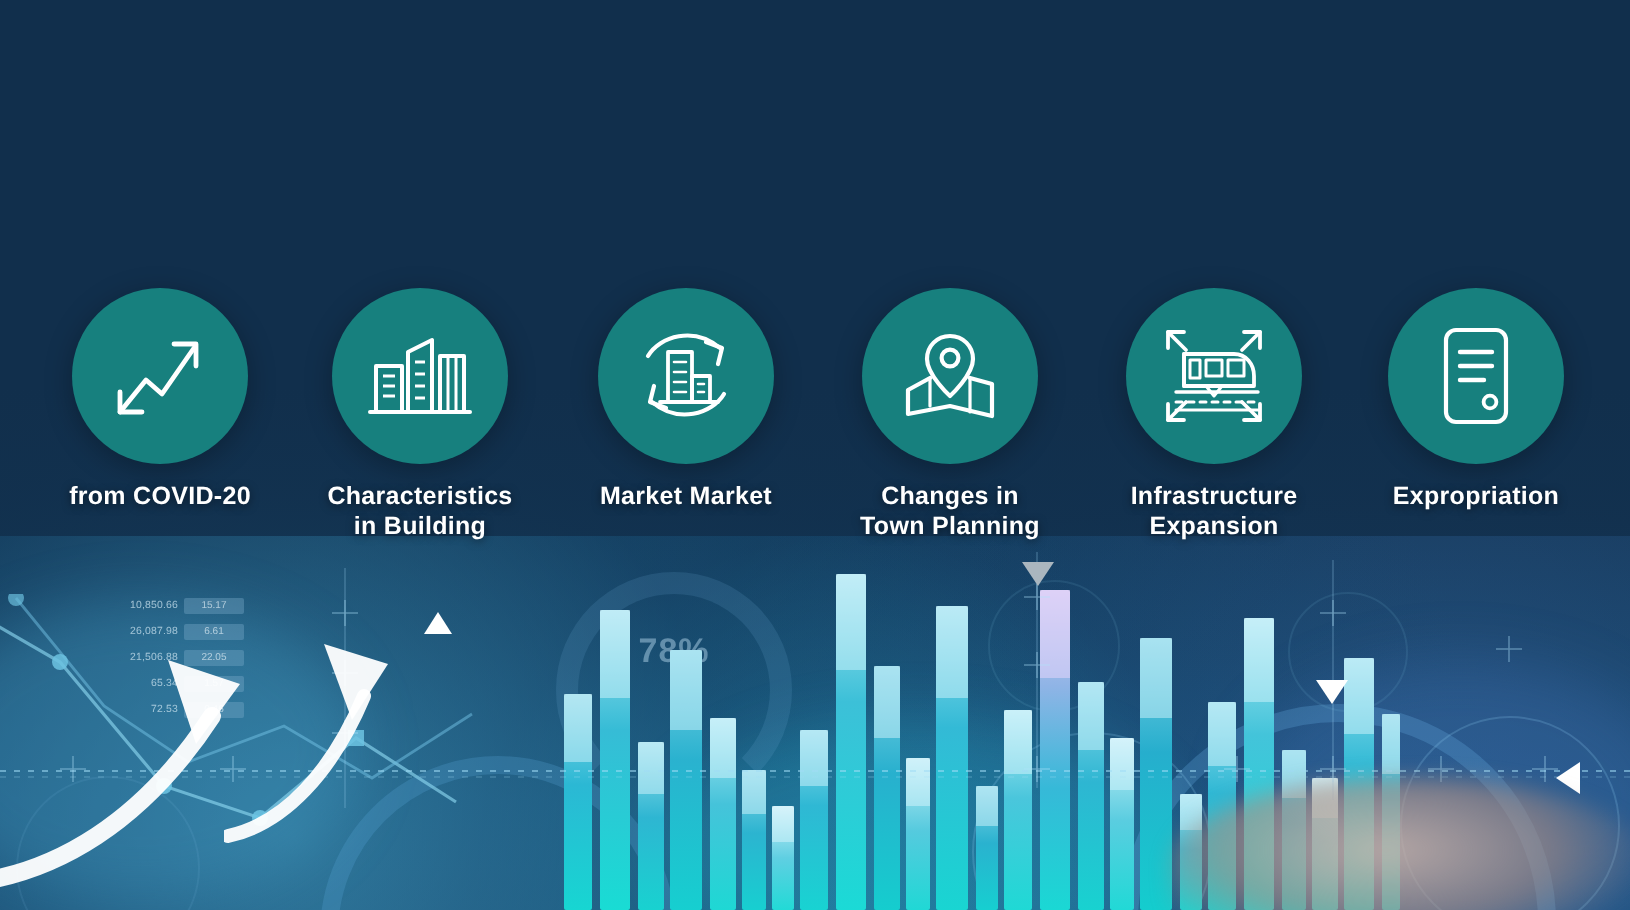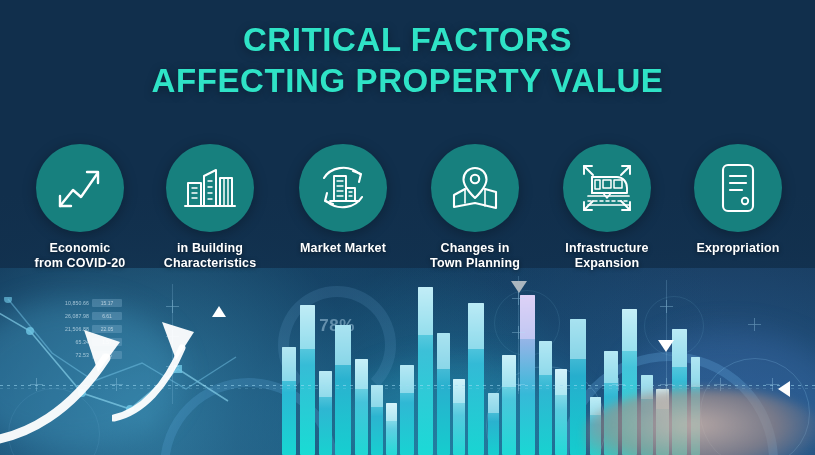--- a/index.html
+++ b/index.html
@@ -291,39 +291,34 @@
 
   <div class="tri up" style="left:212px;top:306px;"></div>
   <div class="tri down dim" style="left:511px;top:281px;"></div>
   <div class="tri down" style="left:658px;top:340px;"></div>
   <div class="tri left" style="left:778px;top:381px;"></div>
 
   <div class="hand"></div>
 
   <div class="bg-top-solid"></div>
 
-  <div class="heading">
-    <span class="l1">CRITICAL FACTORS</span>
-    <span class="l2">AFFECTING PROPERTY VALUE</span>
-  </div>
 
   <div class="factors">
 
     <div class="factor" style="left:14px;">
       <div class="circle">
         <svg width="52" height="52" viewBox="0 0 52 52">
           <g fill="none" stroke="#ffffff" stroke-width="2.4" stroke-linecap="round" stroke-linejoin="round">
             <path d="M6,44 L19,28 L27,35 L43,12"></path>
             <path d="M6,34 L6,44 L17,44"></path>
             <path d="M33,10 L44,10 L44,21"></path>
           </g>
         </svg>
       </div>
       <div class="flabel">
-        <div>Economic</div>
         <div>from COVID-20</div>
       </div>
     </div>
 
     <div class="factor" style="left:144px;">
       <div class="circle">
         <svg width="54" height="52" viewBox="0 0 54 52">
           <g fill="none" stroke="#ffffff" stroke-width="2" stroke-linejoin="round">
             <rect x="5" y="21" width="13" height="23"></rect>
             <path d="M21,44 L21,14 L33,8 L33,44 Z"></path>
@@ -331,22 +326,22 @@
             <path d="M2,44 L52,44" stroke-linecap="round"></path>
             <g stroke-width="1.5">
               <path d="M8.5,26 L14.5,26 M8.5,31 L14.5,31 M8.5,36 L14.5,36"></path>
               <path d="M24.5,19 L29.5,19 M24.5,25 L29.5,25 M24.5,31 L29.5,31 M24.5,37 L29.5,37"></path>
               <path d="M41,16 L41,44 M45,16 L45,44"></path>
             </g>
           </g>
         </svg>
       </div>
       <div class="flabel">
+        <div>Characteristics</div>
         <div>in Building</div>
-        <div>Characteristics</div>
       </div>
     </div>
 
     <div class="factor" style="left:277px;">
       <div class="circle">
         <svg width="56" height="54" viewBox="0 0 56 54">
           <g fill="none" stroke="#ffffff" stroke-width="2.1" stroke-linecap="round" stroke-linejoin="round">
             <path d="M9,17 C15,7 32,2 45,13"></path>
             <path d="M38,10 L46,13 L44,21"></path>
             <path d="M47,36 C41,46 24,51 11,40"></path>

